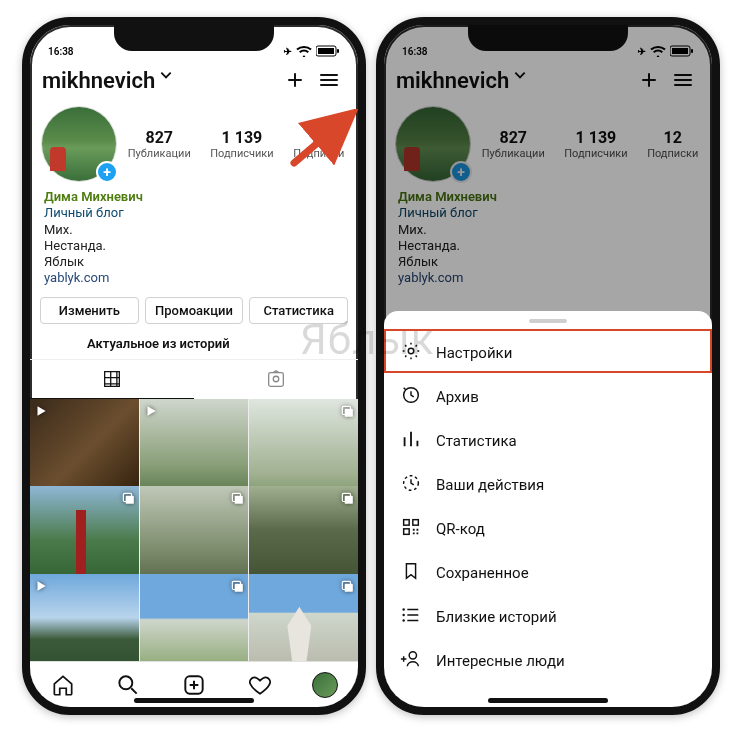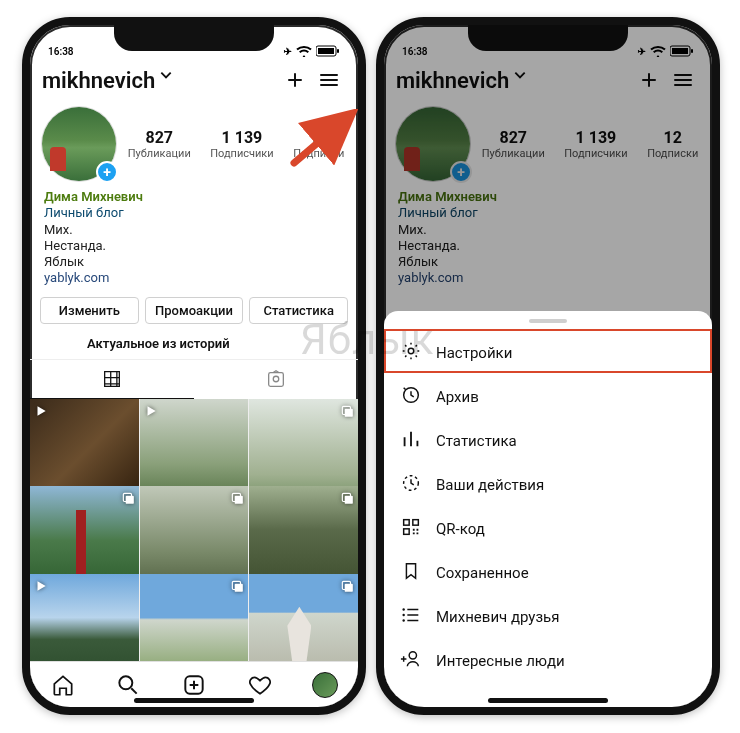--- a/index.html
+++ b/index.html
@@ -461,21 +461,21 @@
             </svg>
           <span>Сохраненное</span>
         </div>
         <div class="item">
           <svg viewBox="0 0 24 24">
               <path d="M8 6h12M8 12h12M8 18h12" stroke="#111" stroke-width="1.8"></path>
               <circle cx="4" cy="6" r="1.3" fill="#111"></circle>
               <circle cx="4" cy="12" r="1.3" fill="#111"></circle>
               <circle cx="4" cy="18" r="1.3" fill="#111"></circle>
             </svg>
-          <span>Михневич друзья</span>
+          <span>Близкие историй</span>
         </div>
         <div class="item">
           <svg viewBox="0 0 24 24">
               <circle cx="14" cy="8" r="4" stroke="#111" stroke-width="1.6" fill="none"></circle>
               <path d="M8 20c0-3 3-5 6-5s6 2 6 5M4 9v6M1 12h6" stroke="#111" stroke-width="1.6" fill="none"></path>
             </svg>
           <span>Интересные люди</span>
         </div>
       </div>
 

